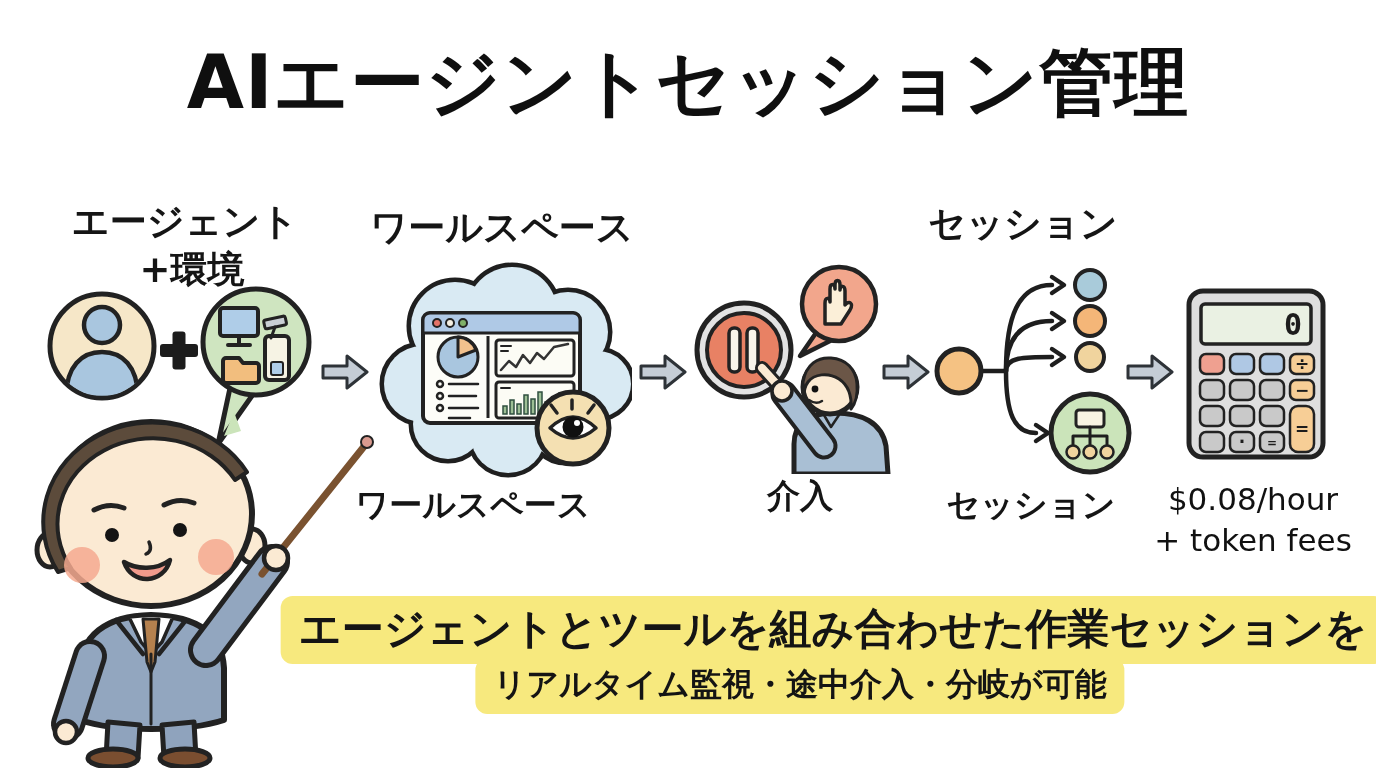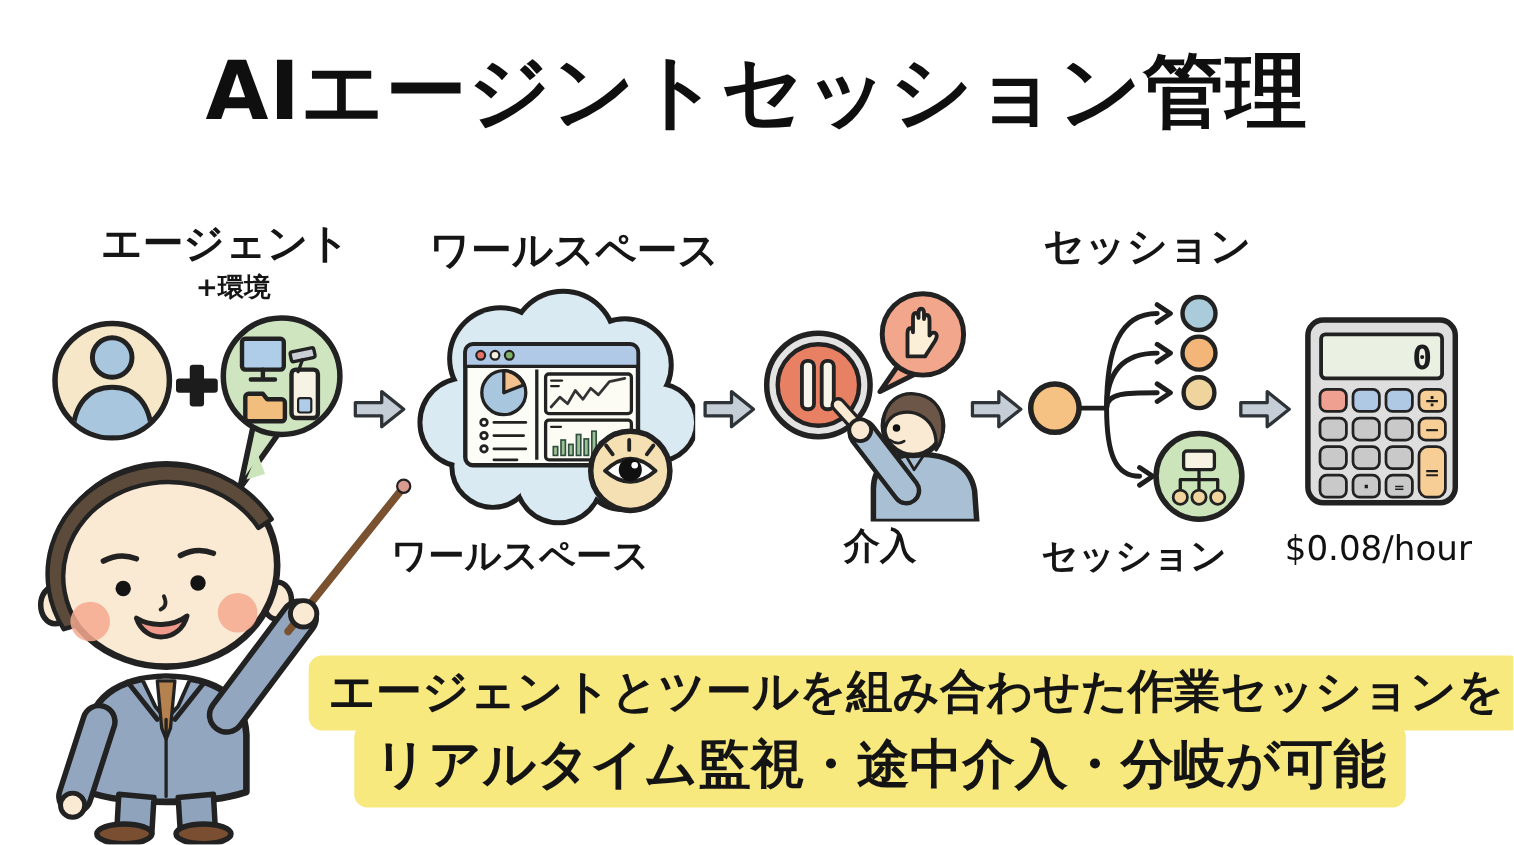--- a/index.html
+++ b/index.html
@@ -2,30 +2,30 @@
 <html style="--highlight: #F7E97E; --agent-circle: #F6E7C8; --person-blue: #A9C6DF; --env-bubble: #CFE5C0; --cloud-blue: #D9EAF3; --arrow-gray: #C5CDD6; --pause-orange: #E88164; --hand-bubble-salmon: #F2A68C; --session-orange: #F5C283; --node-blue: #A9CBDA; --node-orange: #F4B678; --node-tan: #F0D49E; --tree-green: #CBE4BA; --calc-orange: #F7CE96; --suit-blue: #92A6BF; --skin: #FBEAD3;"><head>
 <meta charset="utf-8">
 <style>
   html,body{margin:0;padding:0;background:#ffffff;}
   #canvas{position:relative;width:1376px;height:768px;background:#ffffff;overflow:hidden;
           font-family:"DejaVu Sans",sans-serif;color:#141414;}
   .abs{position:absolute;}
   .title{position:absolute;left:50%;top:34px;transform:translateX(-50%);
          font-size:74px;font-weight:800;letter-spacing:1px;color:#0f0f0f;white-space:nowrap;}
   .hdr{position:absolute;transform:translateX(-50%);font-size:37px;font-weight:800;
-       color:#151515;white-space:nowrap;margin-left:20px;}
-  .hdr.sub{font-size:24px;}
+       color:#151515;white-space:nowrap;}
+  .hdr.sub{font-size:37px;}
   .cap{position:absolute;transform:translateX(-50%);font-size:33px;font-weight:800;
        color:#151515;white-space:nowrap;}
   .cost{position:absolute;transform:translateX(-50%);font-size:31px;font-weight:400;
         color:#111;white-space:nowrap;}
   .hl{position:absolute;transform:translateX(-50%);font-size:42px;font-weight:800;
       color:#141414;background:var(--highlight,#F7E97E);padding:5px 18px 7px 18px;
       border-radius:12px;white-space:nowrap;}
-  .hl.hl2{font-size:48px;}
+  .hl.hl2{font-size:32px;}
   
   .ink2{stroke:#222;stroke-width:2;stroke-linecap:round;stroke-linejoin:round;}
   .ink25{stroke:#222;stroke-width:2.5;stroke-linecap:round;stroke-linejoin:round;}
   .ink3{stroke:#222;stroke-width:3;stroke-linecap:round;stroke-linejoin:round;}
   .ink35{stroke:#222;stroke-width:3.5;stroke-linecap:round;stroke-linejoin:round;}
   .ink4{stroke:#222;stroke-width:4;stroke-linecap:round;stroke-linejoin:round;}
   .ink45{stroke:#222;stroke-width:4.5;stroke-linecap:round;stroke-linejoin:round;}
   .ink5{stroke:#222;stroke-width:5;stroke-linecap:round;stroke-linejoin:round;}
   .ink6{stroke:#222;stroke-width:6;stroke-linecap:round;stroke-linejoin:round;}
   .cloud-stroke{fill:var(--cloud-blue,#D9EAF3);stroke:#1f1f1f;stroke-width:9;}
@@ -240,20 +240,21 @@
       <text x="116" y="147" class="calc-btn-text">=</text>
       <text x="56" y="160" class="calc-btn-text">·</text>
       <text x="86" y="159" class="calc-btn-text small">=</text>
     </g>
   </svg>
 
   <div class="cap" style="left:473px;top:483px">ワールスペース</div>
   <div class="cap" style="left:800px;top:474px">介入</div>
   <div class="cap" style="left:1031px;top:483px">セッション</div>
   <div class="cost" style="left:1253px;top:481px">$0.08/hour</div>
+  <div class="cost" style="left:1253px;top:522px">+ token fees</div>
 
   <svg class="abs" style="left:10px;top:408px" width="372" height="360" viewBox="0 0 372 360">
     <path d="M 224 4 L 214 28 L 231 23 Z" fill="#CBE4BA"></path>
     <ellipse cx="40" cy="142" rx="13" ry="17" class="ink5" fill="#FBEAD3"></ellipse>
     <ellipse cx="242" cy="138" rx="13" ry="17" class="ink5" fill="#FBEAD3"></ellipse>
     <ellipse cx="141" cy="106" rx="101" ry="92" class="ink6" fill="#FBEAD3"></ellipse>
     <path d="M 48 164 A 101 92 0 0 1 237 64 L 225 72 A 88 79 0 0 0 61 160 Z" class="ink4" fill="#5C4B3B"></path>
     <path d="M 84 102 Q 99 94 114 100 M 154 97 Q 169 89 184 95" class="ink5" fill="none"></path>
     <circle cx="102" cy="127" r="7" fill="#141414"></circle>
     <circle cx="170" cy="122" r="7" fill="#141414"></circle>

